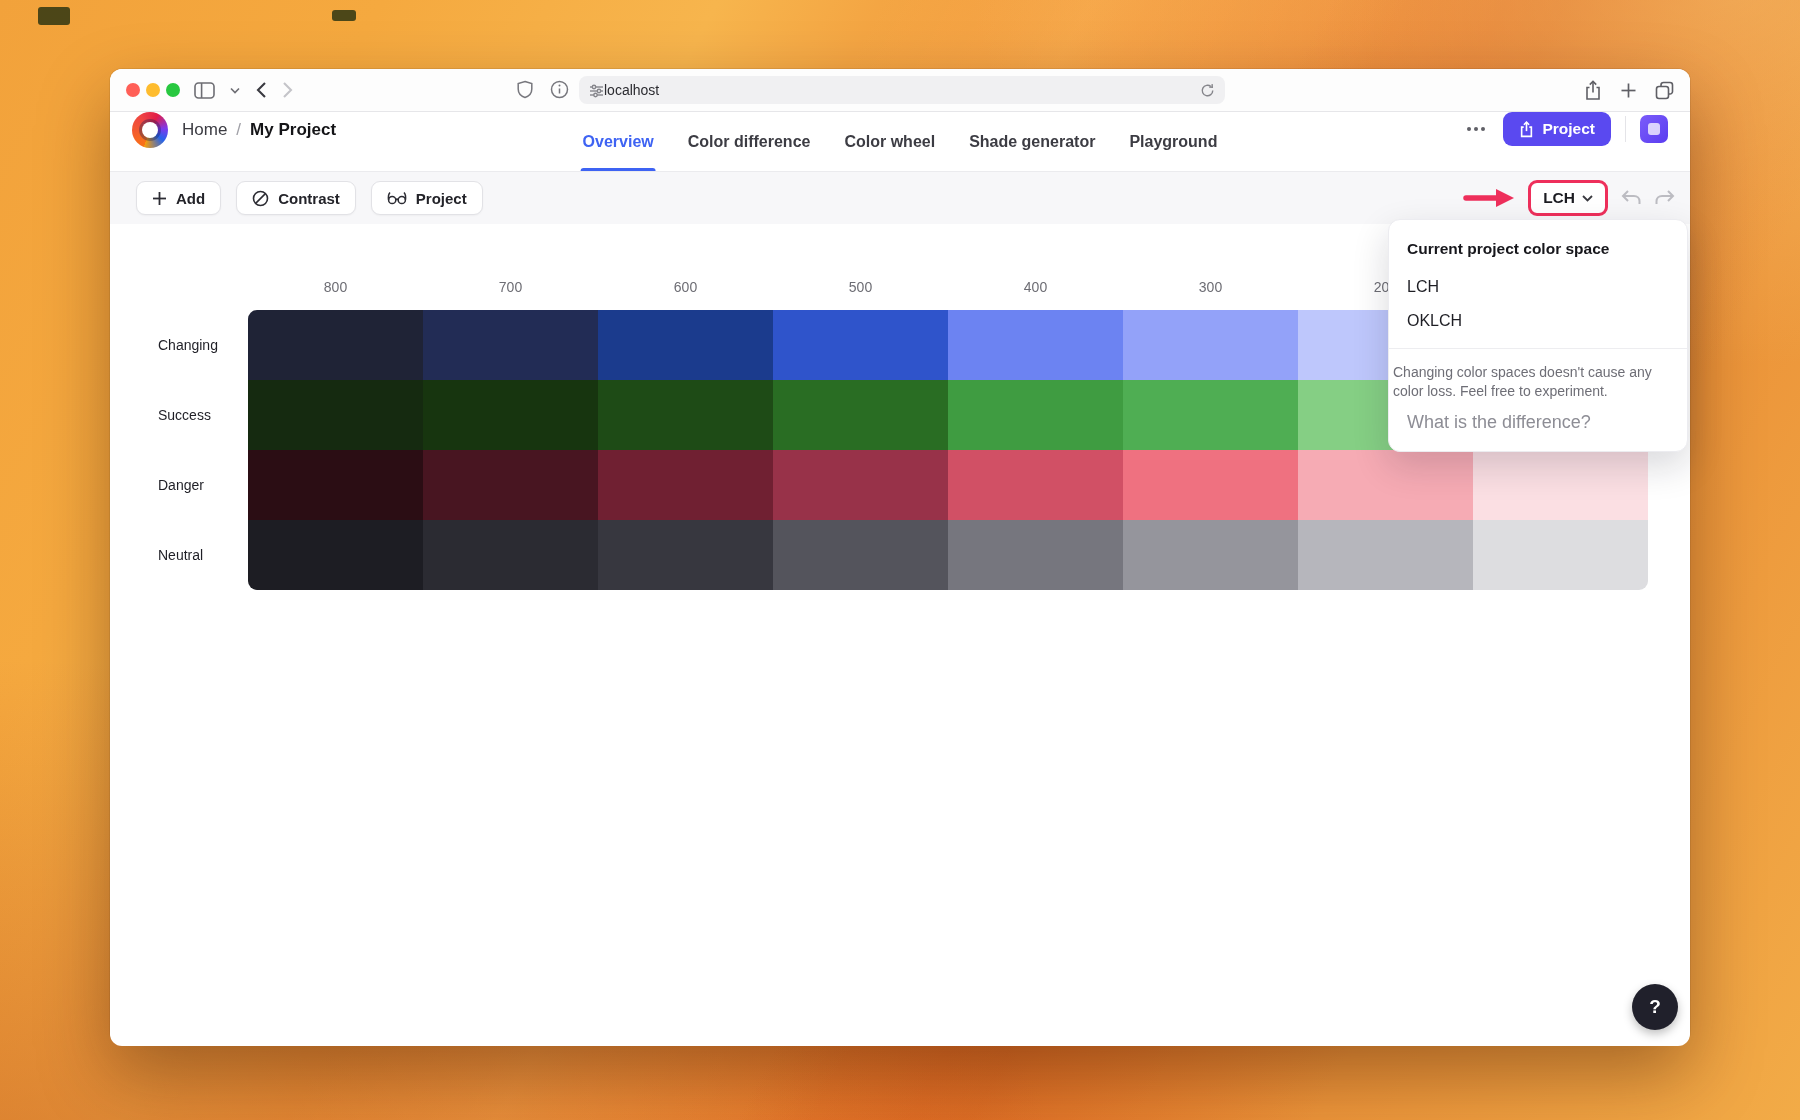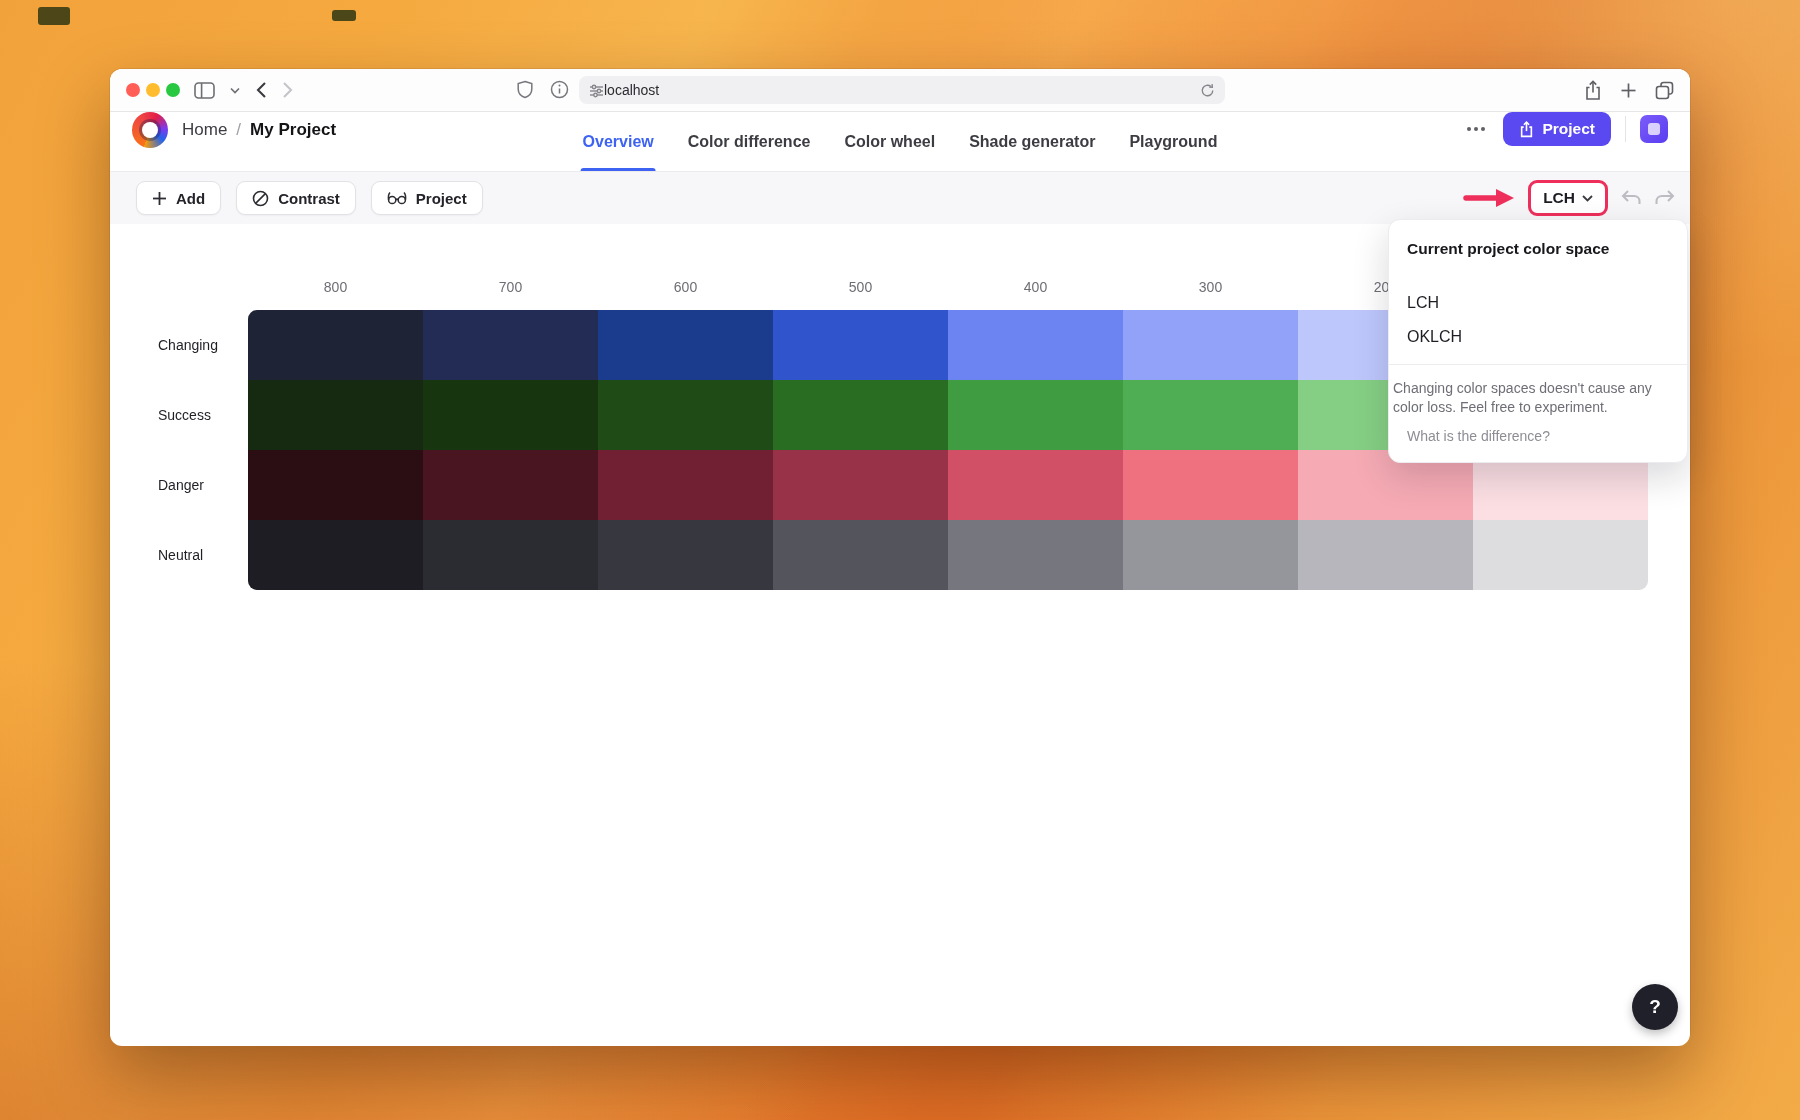--- a/index.html
+++ b/index.html
@@ -70,24 +70,24 @@
   .shade-head{text-align:center;font-size:14px;color:#6d6d74;}
   .palette-body{display:flex;}
   .row-labels{width:90px;display:flex;flex-direction:column;}
   .row-label{height:70px;display:flex;align-items:center;font-size:14px;color:#1f1f26;}
   .grid{display:grid;grid-template-columns:repeat(8,175px);grid-auto-rows:70px;border-radius:9px;overflow:hidden;}
   .cell{width:175px;height:70px;}
 
   
   .dropdown{position:absolute;left:1278px;top:150px;width:300px;box-sizing:border-box;background:#fff;border:1px solid #ececf0;
     border-radius:12px;box-shadow:0 14px 36px rgba(20,20,40,.16);z-index:60;padding:20px 0 18px;}
-  .dd-title{font-size:15.5px;font-weight:700;color:#17171c;padding:0 18px;margin-bottom:28px;}
+  .dd-title{font-size:15.5px;font-weight:700;color:#17171c;padding:0 18px;margin-bottom:12px;}
   .dd-option{font-size:16px;color:#1e1e24;padding:8px 18px;cursor:default;}
   .dd-note{border-top:1px solid #ededf0;margin-top:10px;padding:14px 4px 0;font-size:14px;line-height:1.38;color:#6e6e76;}
-  .dd-link{padding:10px 18px 0;font-size:14px;color:#8d8d95;}
+  .dd-link{padding:10px 18px 0;font-size:18px;color:#8d8d95;}
 
   .help-btn{position:absolute;right:12px;bottom:16px;width:46px;height:46px;border-radius:50%;background:#20202b;color:#fff;
     display:grid;place-items:center;font-size:19px;font-weight:700;border:none;font-family:inherit;box-shadow:0 4px 10px rgba(0,0,0,.25);}
 
   .annot-arrow{display:flex;align-items:center;}
   svg{display:block;}
 </style>
 </head>
 <body>
 

